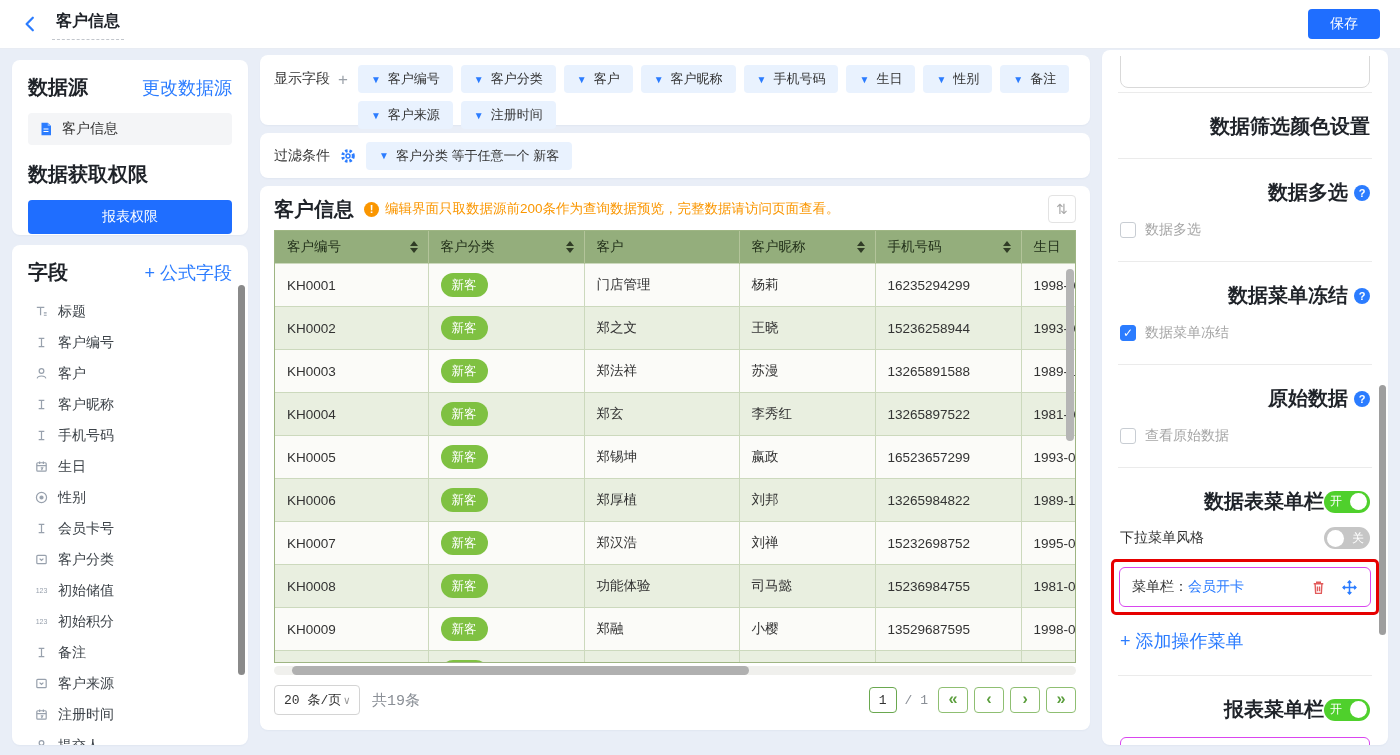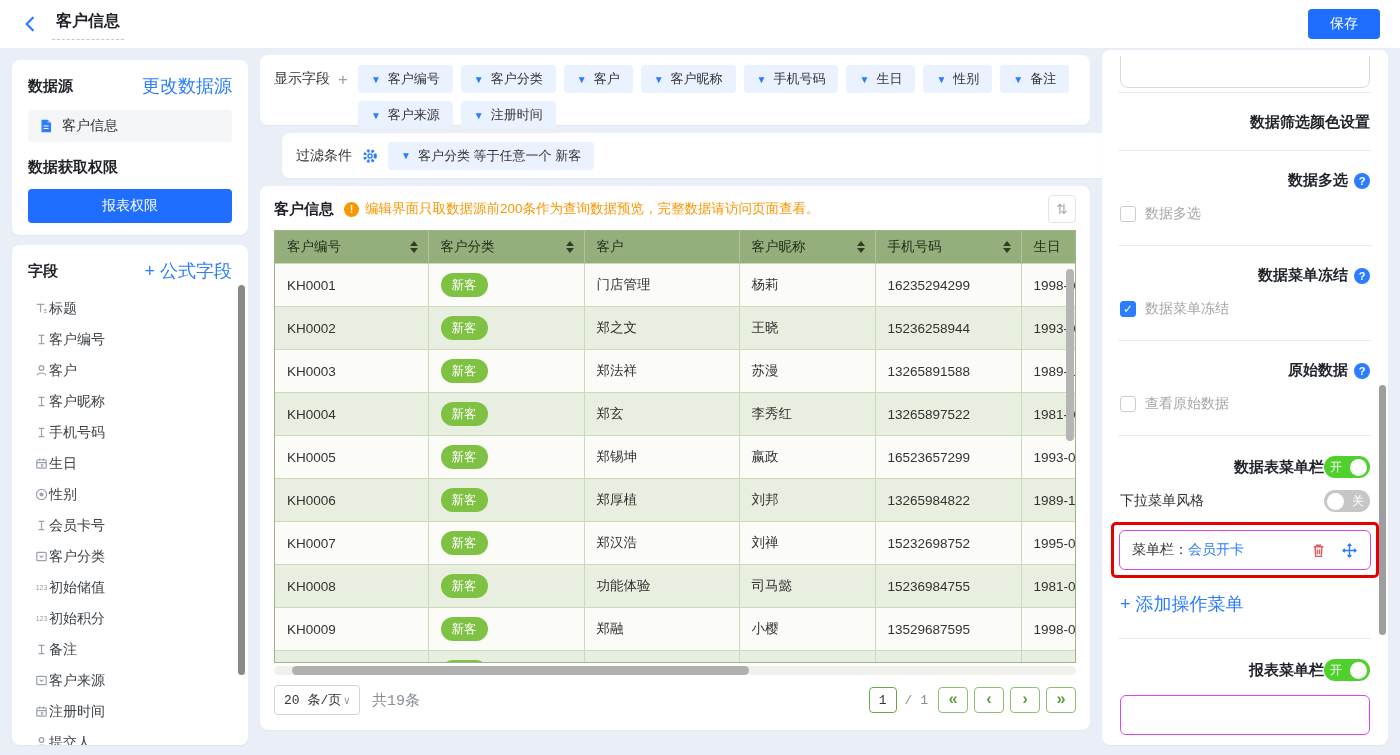--- a/index.html
+++ b/index.html
@@ -13,41 +13,41 @@
   .back-btn{width:28px;height:28px;display:flex;align-items:center;justify-content:center;cursor:pointer;}
   .page-title{font-size:16px;font-weight:bold;color:#1f2329;margin-left:8px;padding:2px 4px 7px;border-bottom:1px dashed #c2c6cc;}
   .spacer{flex:1;}
   .save-btn{background:var(--primary_blue);color:#fff;border:none;border-radius:4px;height:30px;padding:0 22px;font-size:14px;margin-right:4px;cursor:pointer;}
   
   .page{position:relative;height:707px;}
   .card{position:absolute;background:#fff;border-radius:8px;box-shadow:0 1px 2px rgba(30,50,90,.04);}
   
   .ds-card{left:12px;top:12px;width:236px;height:175px;padding:14px 16px;box-sizing:border-box;}
   .row-between{display:flex;align-items:center;justify-content:space-between;}
-  .sec-title{font-size:15px;font-weight:bold;color:#1f2329;}
+  .sec-title{font-size:20px;font-weight:bold;color:#1f2329;}
   .link{color:var(--link_blue);font-size:18px;cursor:pointer;}
   .ds-item{margin-top:12px;height:32px;background:#f4f5f7;border-radius:4px;display:flex;align-items:center;gap:8px;padding:0 10px;}
   .ds-item svg{width:16px;height:16px;}
   .perm-title{margin-top:16px;}
   .blue-btn{margin-top:12px;width:100%;height:34px;background:var(--primary_blue);color:#fff;border:none;border-radius:4px;font-size:14px;cursor:pointer;}
   .fields-card{left:12px;top:197px;width:236px;height:500px;padding:14px 16px;box-sizing:border-box;overflow:hidden;}
   .field-list{margin-top:10px;}
-  .field-item{height:31px;display:flex;align-items:center;padding-left:6px;border-radius:4px;cursor:pointer;}
+  .field-item{height:31px;display:flex;align-items:center;gap:9px;padding-left:6px;border-radius:4px;cursor:pointer;}
   .f-icon{width:15px;height:15px;flex:none;}
   .f-label{font-size:14px;color:#3c4248;}
   .v-scroll{position:absolute;width:7px;border-radius:4px;background:#8a8a8a;}
   .fields-scroll{right:3px;top:40px;height:390px;}
   
   .chips-card{left:260px;top:7px;width:830px;height:70px;padding:10px 14px;box-sizing:border-box;display:flex;align-items:flex-start;}
   .chips-label{display:flex;align-items:center;gap:8px;height:28px;flex:none;margin-right:10px;}
   .plus{color:#9aa0a8;font-size:17px;cursor:pointer;line-height:1;}
   .chip-wrap{display:flex;flex-wrap:wrap;gap:8px;}
   .chip{background:#e9f2fe;border-radius:4px;height:28px;display:inline-flex;align-items:center;gap:7px;padding:0 13px;font-size:13px;color:#333;cursor:pointer;white-space:nowrap;}
   .chip .caret-down{color:var(--link_blue);font-size:10px;}
-  .filter-card{left:260px;top:85px;width:830px;height:45px;padding:8px 14px;box-sizing:border-box;display:flex;align-items:center;gap:10px;margin-left:22px;}
+  .filter-card{left:260px;top:85px;width:830px;height:45px;padding:8px 14px;box-sizing:border-box;display:flex;align-items:center;gap:10px;}
   .gear{width:16px;height:16px;}
   .table-card{left:260px;top:138px;width:830px;height:544px;padding:8px 14px;box-sizing:border-box;}
   .tbl-head{display:flex;align-items:center;height:30px;gap:10px;}
   .warn{display:flex;align-items:center;gap:6px;flex:1;}
   .warn-ic{width:15px;height:15px;border-radius:50%;background:var(--warning_orange);color:#fff;font-size:11px;font-weight:bold;display:flex;align-items:center;justify-content:center;flex:none;}
   .warn-tx{color:var(--warning_orange);font-size:13.5px;}
   .sort-box{width:26px;height:26px;border:1px solid #e3e3e3;border-radius:4px;display:flex;align-items:center;justify-content:center;color:#a9a9a9;font-size:14px;cursor:pointer;background:#fff;}
   .tbl-wrap{position:relative;margin-top:6px;height:433px;overflow:hidden;border:1px solid #9eb583;box-sizing:border-box;}
   table.grid{border-collapse:collapse;table-layout:fixed;width:800px;}
   .grid th{background:var(--header_green);height:32px;font-size:13.5px;font-weight:normal;color:#22301a;text-align:left;padding:0 0 0 12px;border-right:1px solid #b3c49a;}

